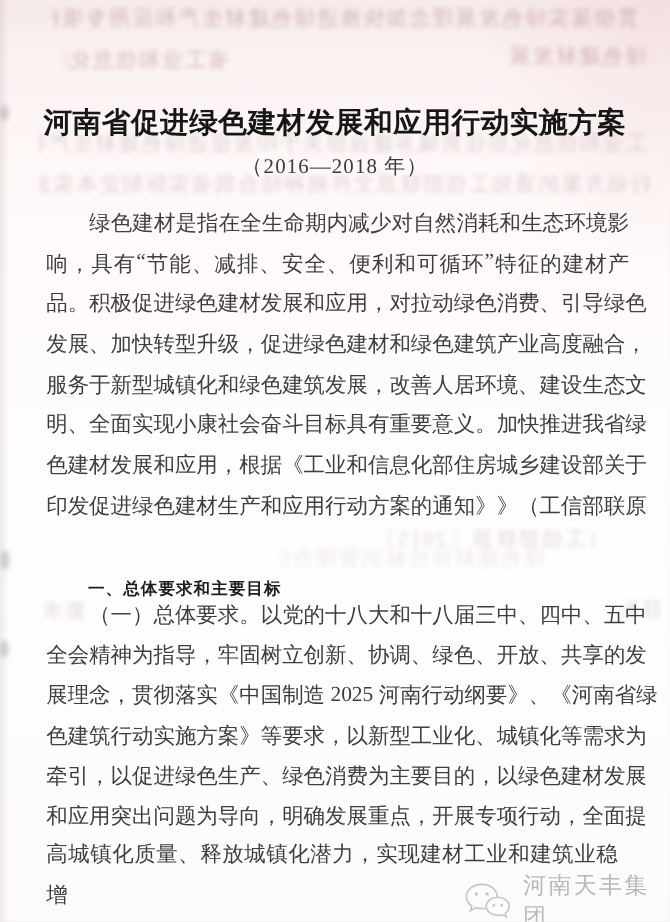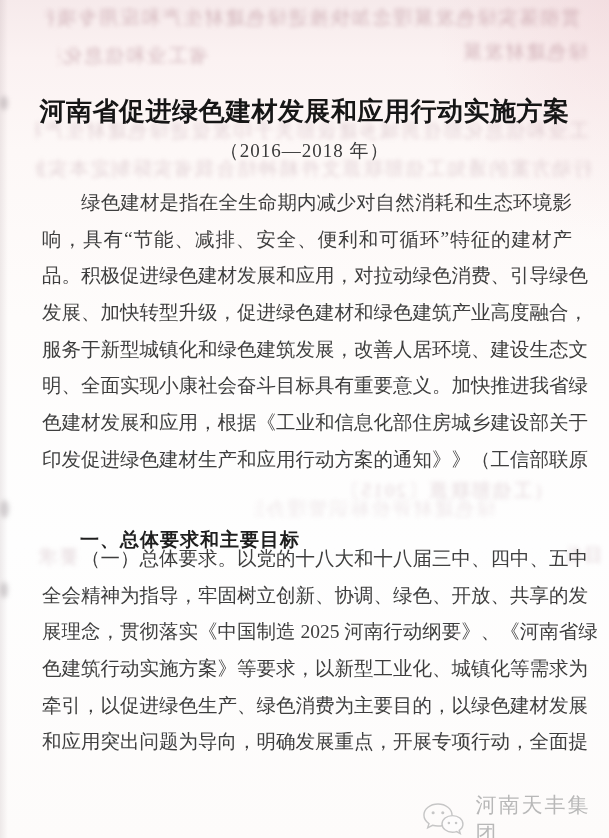--- a/index.html
+++ b/index.html
@@ -27,21 +27,21 @@
   .subtitle{position:absolute;top:138px;left:0;width:100%;text-align:center;
     font-size:19px;color:#3a3a3a;letter-spacing:1px;}
   .para{position:absolute;left:42px;width:530px;}
   .para1{top:184px;}
   .para2{top:540px;}
   .line{height:36.7px;font-size:19.5px;color:#3e3e3e;}
   .j{display:flex;justify-content:space-between;align-items:center;}
   .ind{padding-left:39px;}
   .nat{line-height:36.7px;letter-spacing:0.5px;}
   .heading{position:absolute;top:506px;left:42px;width:530px;height:36.7px;line-height:36.7px;
-    padding-left:38px;font-size:19px;font-weight:700;color:#1e1e1e;letter-spacing:1px;
+    padding-left:38px;font-size:15px;font-weight:700;color:#1e1e1e;letter-spacing:1px;
     font-family:"Liberation Sans","DejaVu Sans",sans-serif;box-sizing:border-box;}
   .watermark{position:absolute;top:791px;left:422px;display:flex;align-items:center;gap:9px;}
   .watermark .wm-text{font-size:21px;color:#b8b8b8;letter-spacing:2px;
     font-family:"Liberation Sans","DejaVu Sans",sans-serif;}
   .wm-icon{display:block;}
 </style>
 </head>
 <body>
 
 <div class="page">
@@ -487,20 +487,21 @@
           <span>专</span>
           <span>项</span>
           <span>行</span>
           <span>动</span>
           <span>，</span>
           <span>全</span>
           <span>面</span>
           <span>提</span>
         </div>
       </div>
+    <div class="line nat">高城镇化质量、释放城镇化潜力，实现建材工业和建筑业稳增</div>
   </div>
 
   <div class="watermark">
     <svg class="wm-icon" width="46" height="34" viewBox="0 0 46 34">
       <path d="M16.5 1.5C8.5 1.5 2 6.6 2 12.9c0 3.6 2 6.8 5.2 8.9l-1.3 4.3 4.9-2.6c1.8.5 3.7.8 5.7.8 8 0 14.5-5.1 14.5-11.4S24.5 1.5 16.5 1.5z" fill="none" stroke="#c6c6c6" stroke-width="1.5"></path>
       <circle cx="11.5" cy="10.5" r="1.6" fill="#c6c6c6"></circle>
       <circle cx="21.5" cy="10.5" r="1.6" fill="#c6c6c6"></circle>
       <path d="M31.5 13.5c-6 0-10.8 3.8-10.8 8.6 0 4.7 4.8 8.5 10.8 8.5 1.5 0 2.9-.2 4.2-.6l3.8 2-1-3.3c2.4-1.6 3.8-4 3.8-6.6 0-4.8-4.8-8.6-10.8-8.6z" fill="#fdfcfc" stroke="#c6c6c6" stroke-width="1.5"></path>
       <circle cx="27.8" cy="21.2" r="1.3" fill="#c6c6c6"></circle>
       <circle cx="35.2" cy="21.2" r="1.3" fill="#c6c6c6"></circle>

